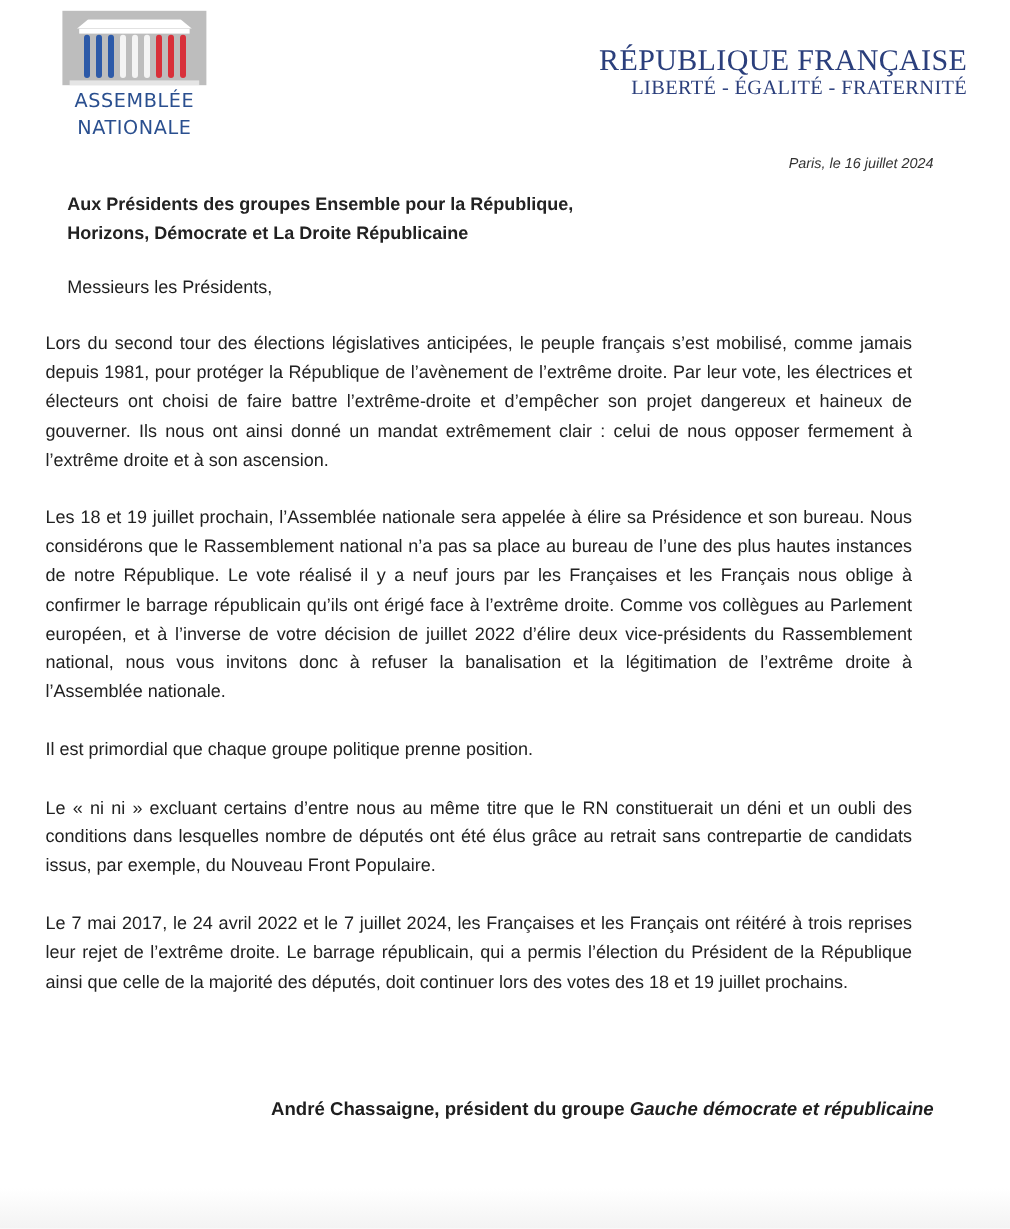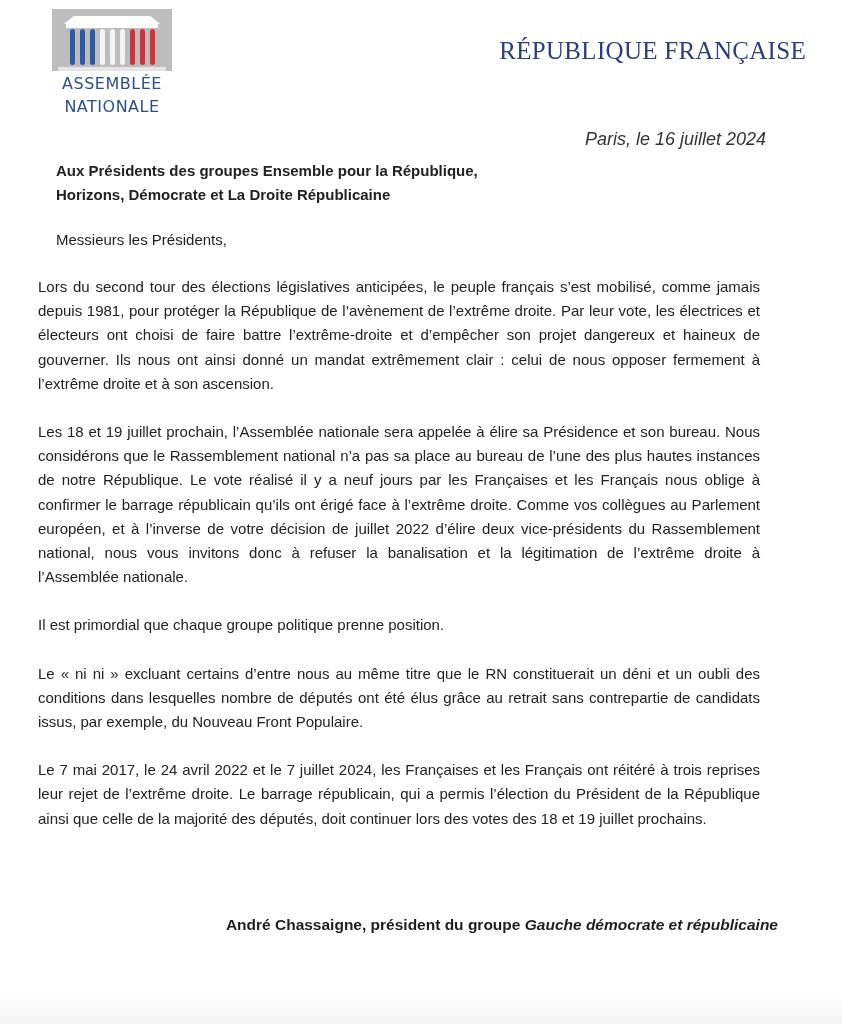--- a/index.html
+++ b/index.html
@@ -18,21 +18,21 @@
   .logo-cols { position: absolute; left: 18px; top: 20px; display: flex; gap: 5px; }
   .logo-col { width: 5px; height: 36px; border-radius: 3px; }
   .logo-base { position: absolute; left: 6px; top: 58px; width: 108px; height: 4px; background: #fff; opacity: 0.6; }
   .logo-text { color: #2a4f8f; font-size: 16px; line-height: 20px; letter-spacing: 0.5px; text-align: center; margin-top: 3px; font-family: "DejaVu Sans", sans-serif; }
 
   
   .rf { position: absolute; right: 36px; top: 38px; text-align: right; font-family: "Liberation Serif", "DejaVu Serif", serif; color: #2b3f7c; }
   .rf-title { font-size: 25px; line-height: 26px; letter-spacing: 0.3px; }
   .rf-motto { font-size: 17px; line-height: 18px; letter-spacing: 0.3px; }
 
-  .date { position: absolute; right: 76px; top: 129px; font-style: italic; font-size: 18px; color: #333; }
+  .date { position: absolute; right: 64px; top: 129px; font-style: italic; font-size: 12px; color: #333; }
 
   .addressee { position: absolute; left: 56px; top: 159px; font-weight: bold; font-size: 15px; line-height: 24px; color: #222; }
   .salutation { position: absolute; left: 56px; top: 231px; font-size: 15px; }
 
   .body { position: absolute; left: 38px; top: 275px; width: 722px; font-size: 15px; line-height: 24.2px; text-align: justify; color: #222; }
   .body p { margin: 0 0 24px 0; }
 
   .sigs { position: absolute; right: 64px; top: 915px; text-align: right; font-weight: bold; font-size: 15.5px; line-height: 20px; color: #1e1e1e; }
   .sigs i { font-weight: bold; }
 </style>
@@ -57,20 +57,21 @@
         <div class="logo-col" style="background:#d8303a"></div>
       </div>
       <div class="logo-base"></div>
     </div>
     <div class="logo-text">ASSEMBLÉE</div>
     <div class="logo-text">NATIONALE</div>
   </div>
 
   <div class="rf">
     <div class="rf-title">RÉPUBLIQUE FRANÇAISE</div>
+    <div class="rf-motto">LIBERTÉ - ÉGALITÉ - FRATERNITÉ</div>
   </div>
 
   <div class="date">Paris, le 16 juillet 2024</div>
 
   <div class="addressee">
     <div>Aux Présidents des groupes Ensemble pour la République,</div>
     <div>Horizons, Démocrate et La Droite Républicaine</div>
   </div>
 
   <div class="salutation">Messieurs les Présidents,</div>

